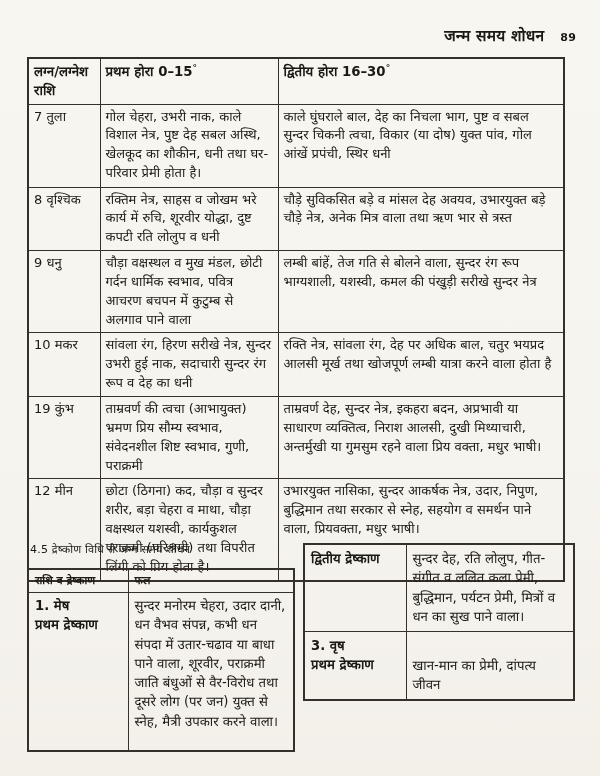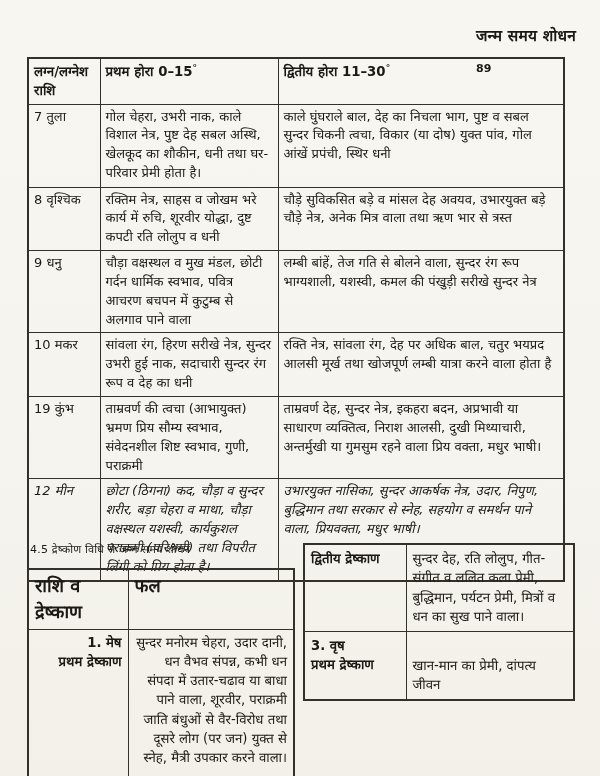--- a/index.html
+++ b/index.html
@@ -9,21 +9,21 @@
     color:#1c1915;
     background:#e9e7e1;
   }
   .page {
     position:relative; width:600px; height:776px; overflow:hidden;
     background:linear-gradient(180deg,#f8f6f0 0%,#f6f4ee 55%,#f2f0e9 100%);
   }
   .page-header {
     position:absolute; top:24px; right:24px;
     display:flex; align-items:baseline; gap:16px;
-    font-weight:bold; font-size:15.5px; letter-spacing:0.2px;flex-direction:column;
+    font-weight:bold; font-size:15.5px; letter-spacing:0.2px;
   }
   .page-number { font-size:11px; }
 
   table { border-collapse:collapse; table-layout:fixed; }
   .hora-table {
     position:absolute; left:27px; top:57px; width:446px;
     border:2px solid #35312a;
     font-size:13px; line-height:1.45;
   }
   .hora-table th, .hora-table td {
@@ -41,23 +41,23 @@
     position:absolute; left:30px; top:541px;
     font-size:11px; font-weight:normal; letter-spacing:0.2px;
   }
 
   .dk-left {
     position:absolute; left:27px; top:568px; width:268px;
     border:2px solid #35312a;
     font-size:13.2px; line-height:1.46;
   }
   .dk-left th, .dk-left td {
-    border:1.2px solid #35312a; vertical-align:top; padding:3px 6px;text-align:right;
+    border:1.2px solid #35312a; vertical-align:top; padding:3px 6px;
   }
-  .dk-left th { font-weight:bold; font-size:18px; }
+  .dk-left th { font-weight:bold; font-size:11px; }
   .dk-left .lbl-col { width:100px; }
   .dk-left .phal-header { text-align:left; }
   .dk-left .lbl-col { text-align:left; }
   .dk-left td.result-cell { }
   .dk-label-block { font-weight:bold; }
   .dk-label-block .l2 { display:block; }
 
   .dk-right {
     position:absolute; left:303px; top:543px; width:272px;
     border:2px solid #35312a;
@@ -87,21 +87,21 @@
   <table class="hora-table">
     <colgroup>
       <col class="col-sign">
         <col class="col-hora1">
         <col class="col-hora2">
     </colgroup>
     <tbody>
         <tr>
       <th>लग्न/लग्नेश राशि</th>
       <th><span>प्रथम होरा 0–15</span><span class="deg">°</span></th>
-      <th><span>द्वितीय होरा 11–30</span><span class="deg">°</span></th>
+      <th><span>द्वितीय होरा 16–30</span><span class="deg">°</span></th>
     </tr>
     <tr style="height:83px;">
       <td>7 तुला</td>
       <td>गोल चेहरा, उभरी नाक, काले विशाल नेत्र, पुष्ट देह सबल अस्थि, खेलकूद का शौकीन, धनी तथा घर-परिवार प्रेमी होता है।</td>
       <td>काले घुंघराले बाल, देह का निचला भाग, पुष्ट व सबल सुन्दर चिकनी त्वचा, विकार (या दोष) युक्त पांव, गोल आंखें प्रपंची, स्थिर धनी</td>
     </tr>
     <tr style="height:55px;">
       <td>8 वृश्चिक</td>
       <td>रक्तिम नेत्र, साहस व जोखम भरे कार्य में रुचि, शूरवीर योद्धा, दुष्ट कपटी रति लोलुप व धनी</td>
       <td>चौड़े सुविकसित बड़े व मांसल देह अवयव, उभारयुक्त बड़े चौड़े नेत्र, अनेक मित्र वाला तथा ऋण भार से त्रस्त</td>
@@ -114,21 +114,21 @@
     <tr style="height:62px;">
       <td>10 मकर</td>
       <td>सांवला रंग, हिरण सरीखे नेत्र, सुन्दर उभरी हुई नाक, सदाचारी सुन्दर रंग रूप व देह का धनी</td>
       <td>रक्ति नेत्र, सांवला रंग, देह पर अधिक बाल, चतुर भयप्रद आलसी मूर्ख तथा खोजपूर्ण लम्बी यात्रा करने वाला होता है</td>
     </tr>
     <tr style="height:61px;">
       <td>19 कुंभ</td>
       <td>ताम्रवर्ण की त्वचा (आभायुक्त) भ्रमण प्रिय सौम्य स्वभाव, संवेदनशील शिष्ट स्वभाव, गुणी, पराक्रमी</td>
       <td>ताम्रवर्ण देह, सुन्दर नेत्र, इकहरा बदन, अप्रभावी या साधारण व्यक्तित्व, निराश आलसी, दुखी मिथ्याचारी, अन्तर्मुखी या गुमसुम रहने वाला प्रिय वक्ता, मधुर भाषी।</td>
     </tr>
-    <tr style="height:98px;font-style:italic;">
+    <tr style="height:98px;">
       <td>12 मीन</td>
       <td>छोटा (ठिगना) कद, चौड़ा व सुन्दर शरीर, बड़ा चेहरा व माथा, चौड़ा वक्षस्थल यशस्वी, कार्यकुशल पराक्रमी (परिश्रमी) तथा विपरीत लिंगी को प्रिय होता है।</td>
       <td>उभारयुक्त नासिका, सुन्दर आकर्षक नेत्र, उदार, निपुण, बुद्धिमान तथा सरकार से स्नेह, सहयोग व समर्थन पाने वाला, प्रियवक्ता, मधुर भाषी।</td>
     </tr>
   </tbody>
     </table>
 
   <div class="section-heading">4.5 द्रेष्कोण विधि से जन्म समय शोधन</div>
 
   <table class="dk-left">

